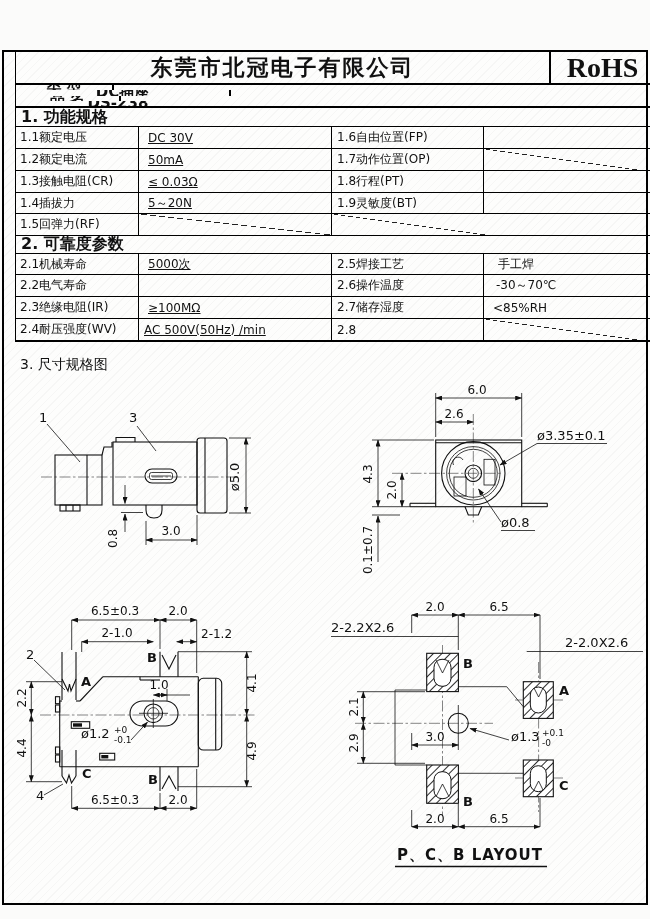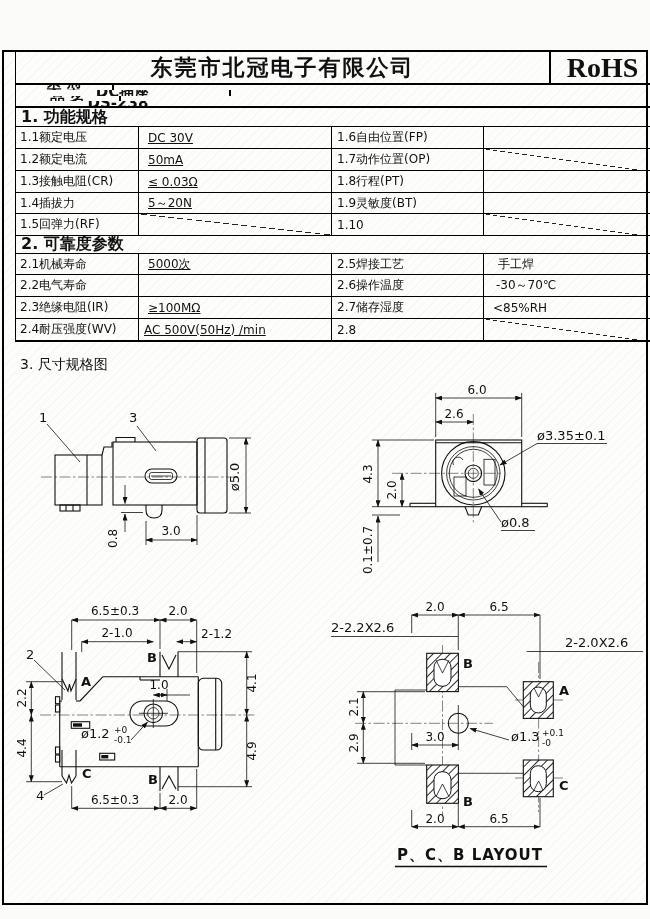--- a/index.html
+++ b/index.html
@@ -85,21 +85,20 @@
     </div>
     <div class="trow srow" style="height:21px">
       <div class="cell c-l1">1.4插拔力</div>
       <div class="cell c-v1">5～20N</div>
       <div class="cell c-l2">1.9灵敏度(BT)</div>
       <div class="cell c-v2"></div>
     </div>
     <div class="trow srow" style="border-bottom:1px solid #000">
       <div class="cell c-l1">1.5回弹力(RF)</div>
       <div class="cell c-v1 diag"></div>
-      <div class="cell c-l2">1.10</div>
       <div class="cell c-v2 diag"></div>
     </div>
 
     <div class="sec-head s2">2.  可靠度参数</div>
 
     <div class="trow srow" style="height:21px">
       <div class="cell c-l1">2.1机械寿命</div>
       <div class="cell c-v1">5000次</div>
       <div class="cell c-l2">2.5焊接工艺</div>
       <div class="cell c-v2" style="padding-left:14px">手工焊</div>

